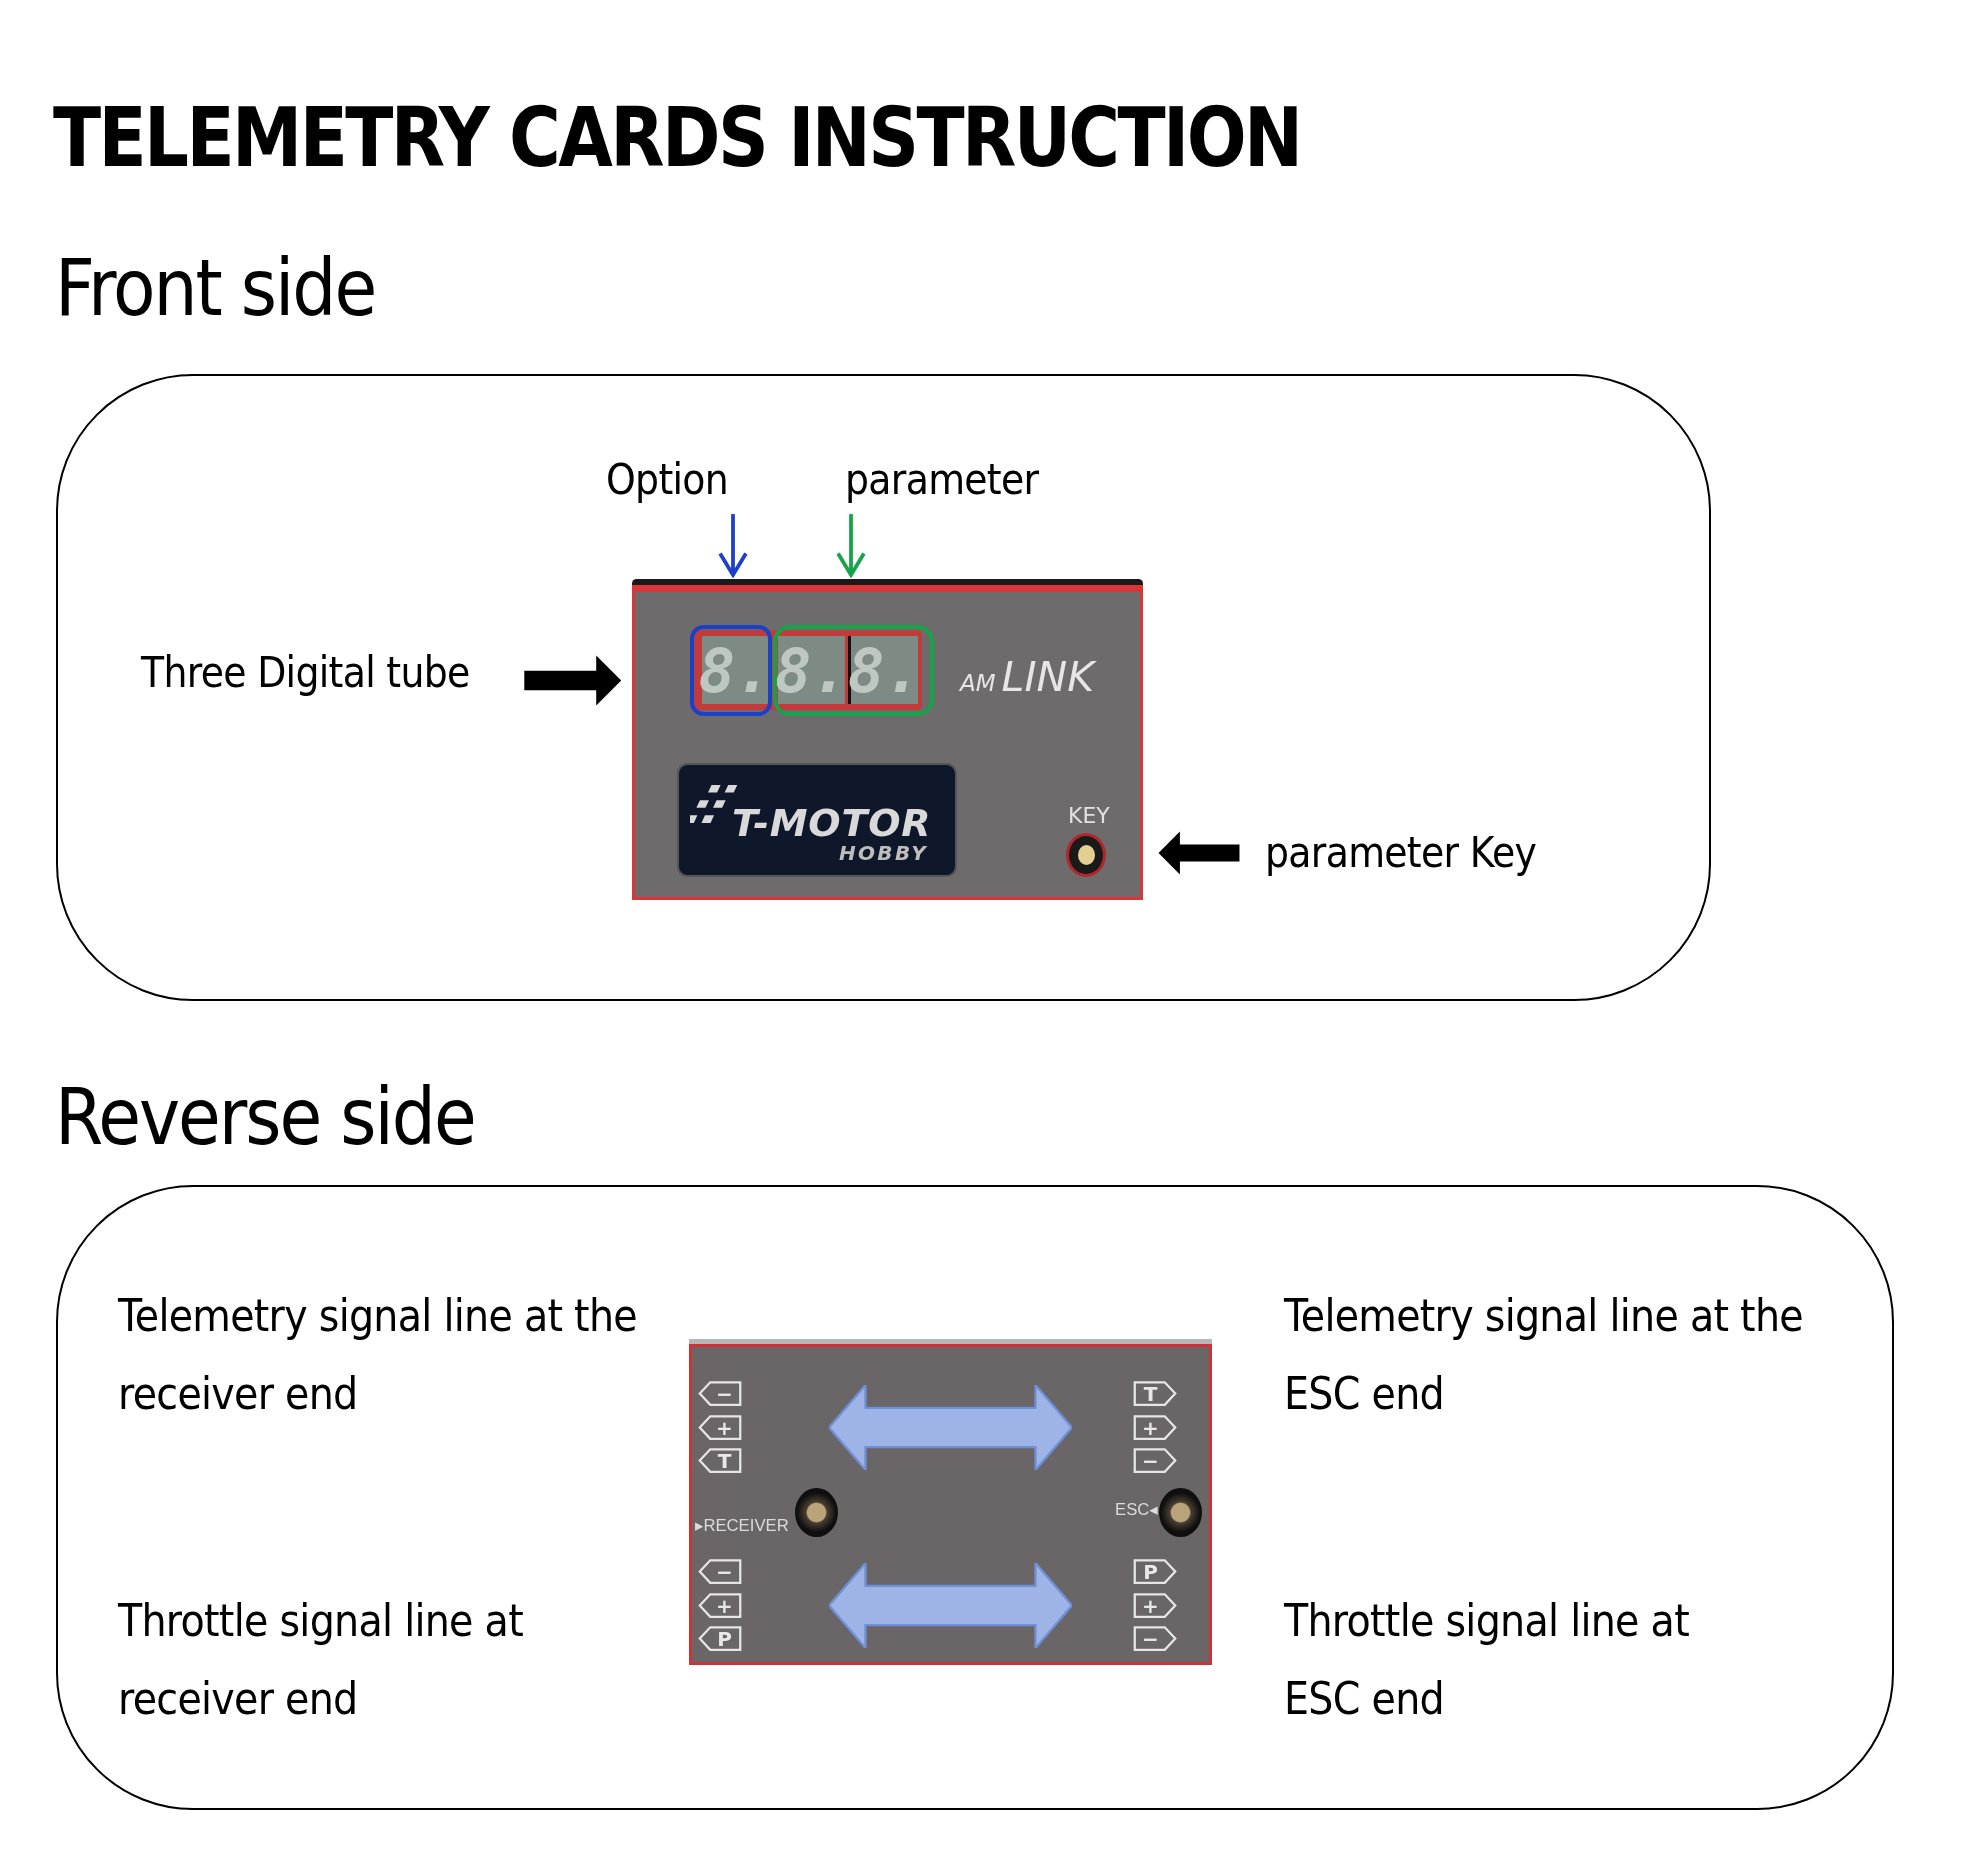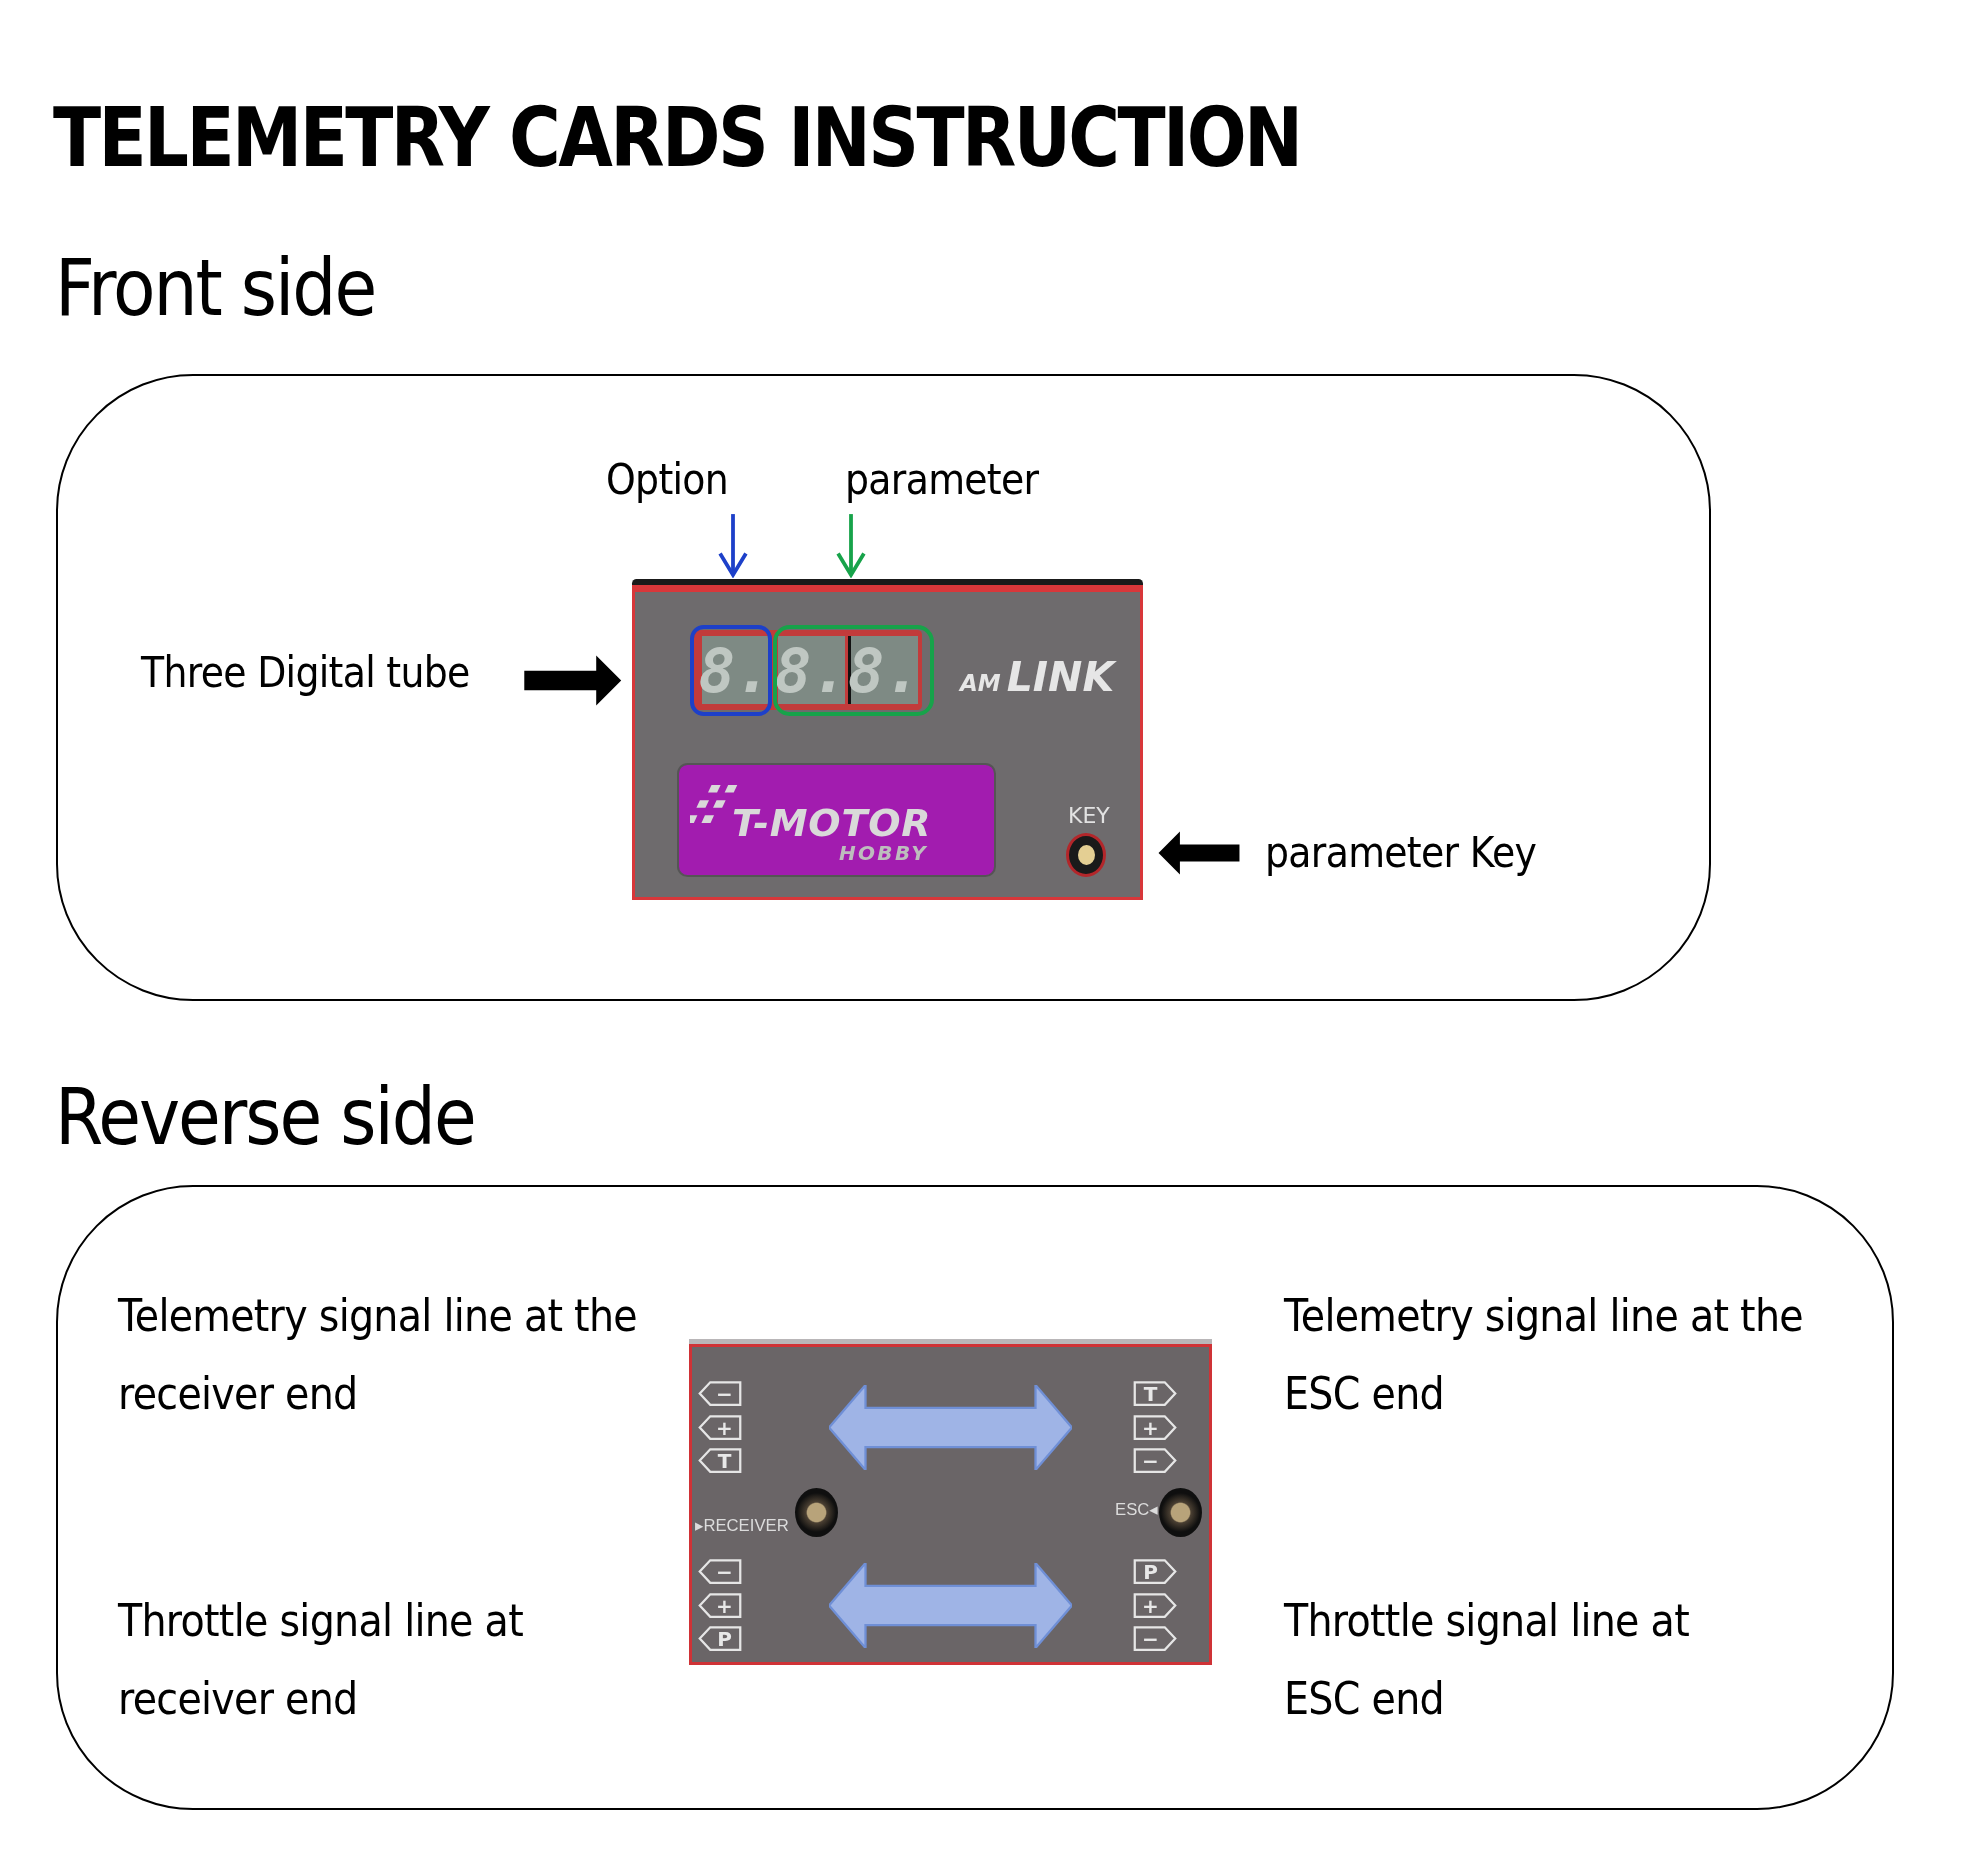--- a/index.html
+++ b/index.html
@@ -17,22 +17,22 @@
   
   .card-front { left: 632px; top: 585px; width: 511px; height: 315px; background: #6e6b6d;
                 border: 3px solid #d8373a; border-top-width: 7.6px; box-sizing: border-box; }
   .card-front-top { left: 632px; top: 579px; width: 511px; height: 10.6px; background: #1a1a1a; border-radius: 4.6px 4.6px 0 0; }
   .display { left: 59px; top: 38px; width: 228px; height: 80px; background: #c23b3b; border-radius: 4.6px; }
   .digit-cell { position: absolute; top: 6px; width: 67px; height: 68px; background: #7e8a84; }
   .seg-digit { position: absolute; inset: 0; display: flex; align-items: center; justify-content: center;
                font-family: "DejaVu Sans Mono", monospace; font-size: 61px; font-weight: bold; color: #bfc7c2; font-style: italic; }
   .blue-frame { border: 4.6px solid #1d40c9; border-radius: 13.7px; box-sizing: border-box; }
   .green-frame { border: 4.6px solid #17a34a; border-radius: 16.7px; box-sizing: border-box; }
-  .brand-link { font-family: "DejaVu Sans", sans-serif; font-weight: bold; font-style: italic; color: #e6e6e6; }
-  .logo-plate { left: 42px; top: 171px; width: 319px; height: 114px; border: 2.3px solid #555; border-radius: 10.6px; box-sizing: border-box; background: #a21caf; }
+  .brand-link { font-family: "DejaVu Sans", sans-serif; font-weight: normal; font-style: italic; color: #e6e6e6; }
+  .logo-plate { left: 42px; top: 171px; width: 280px; height: 114px; border: 2.3px solid #555; border-radius: 10.6px; box-sizing: border-box; background: #0f172a; }
   .logo-text { font-family: "DejaVu Sans", sans-serif; font-weight: bold; font-style: italic; color: #d9d9d9; }
   .key-btn { left: 431px; top: 241px; width: 40px; height: 44px; border-radius: 50%; background: #1a1a1a; border: 3px solid #b3262a; box-sizing: border-box; }
   .key-btn::after { content: ""; position: absolute; left: 9px; top: 9px; width: 16.7px; height: 20px; border-radius: 50%; background: #e4cf93; }
 
   
   .card-back { left: 689px; top: 1344px; width: 523px; height: 321px; background: #6a6567;
                border: 3px solid #cf3236; box-sizing: border-box; }
   .card-back-top { left: 689px; top: 1339px; width: 523px; height: 9px; background: #b9b6b8; }
   .pin { position: absolute; width: 44px; height: 27px; color: #e8e8e8; font-size: 20px; font-weight: bold;
          display: flex; align-items: center; justify-content: center; font-family: "DejaVu Sans", sans-serif; }

